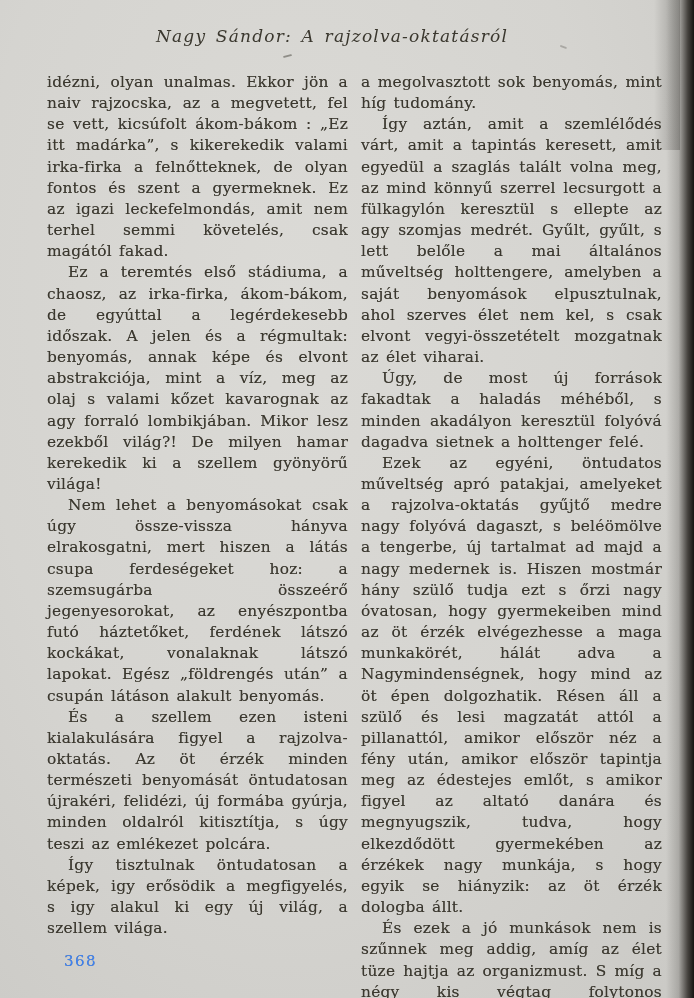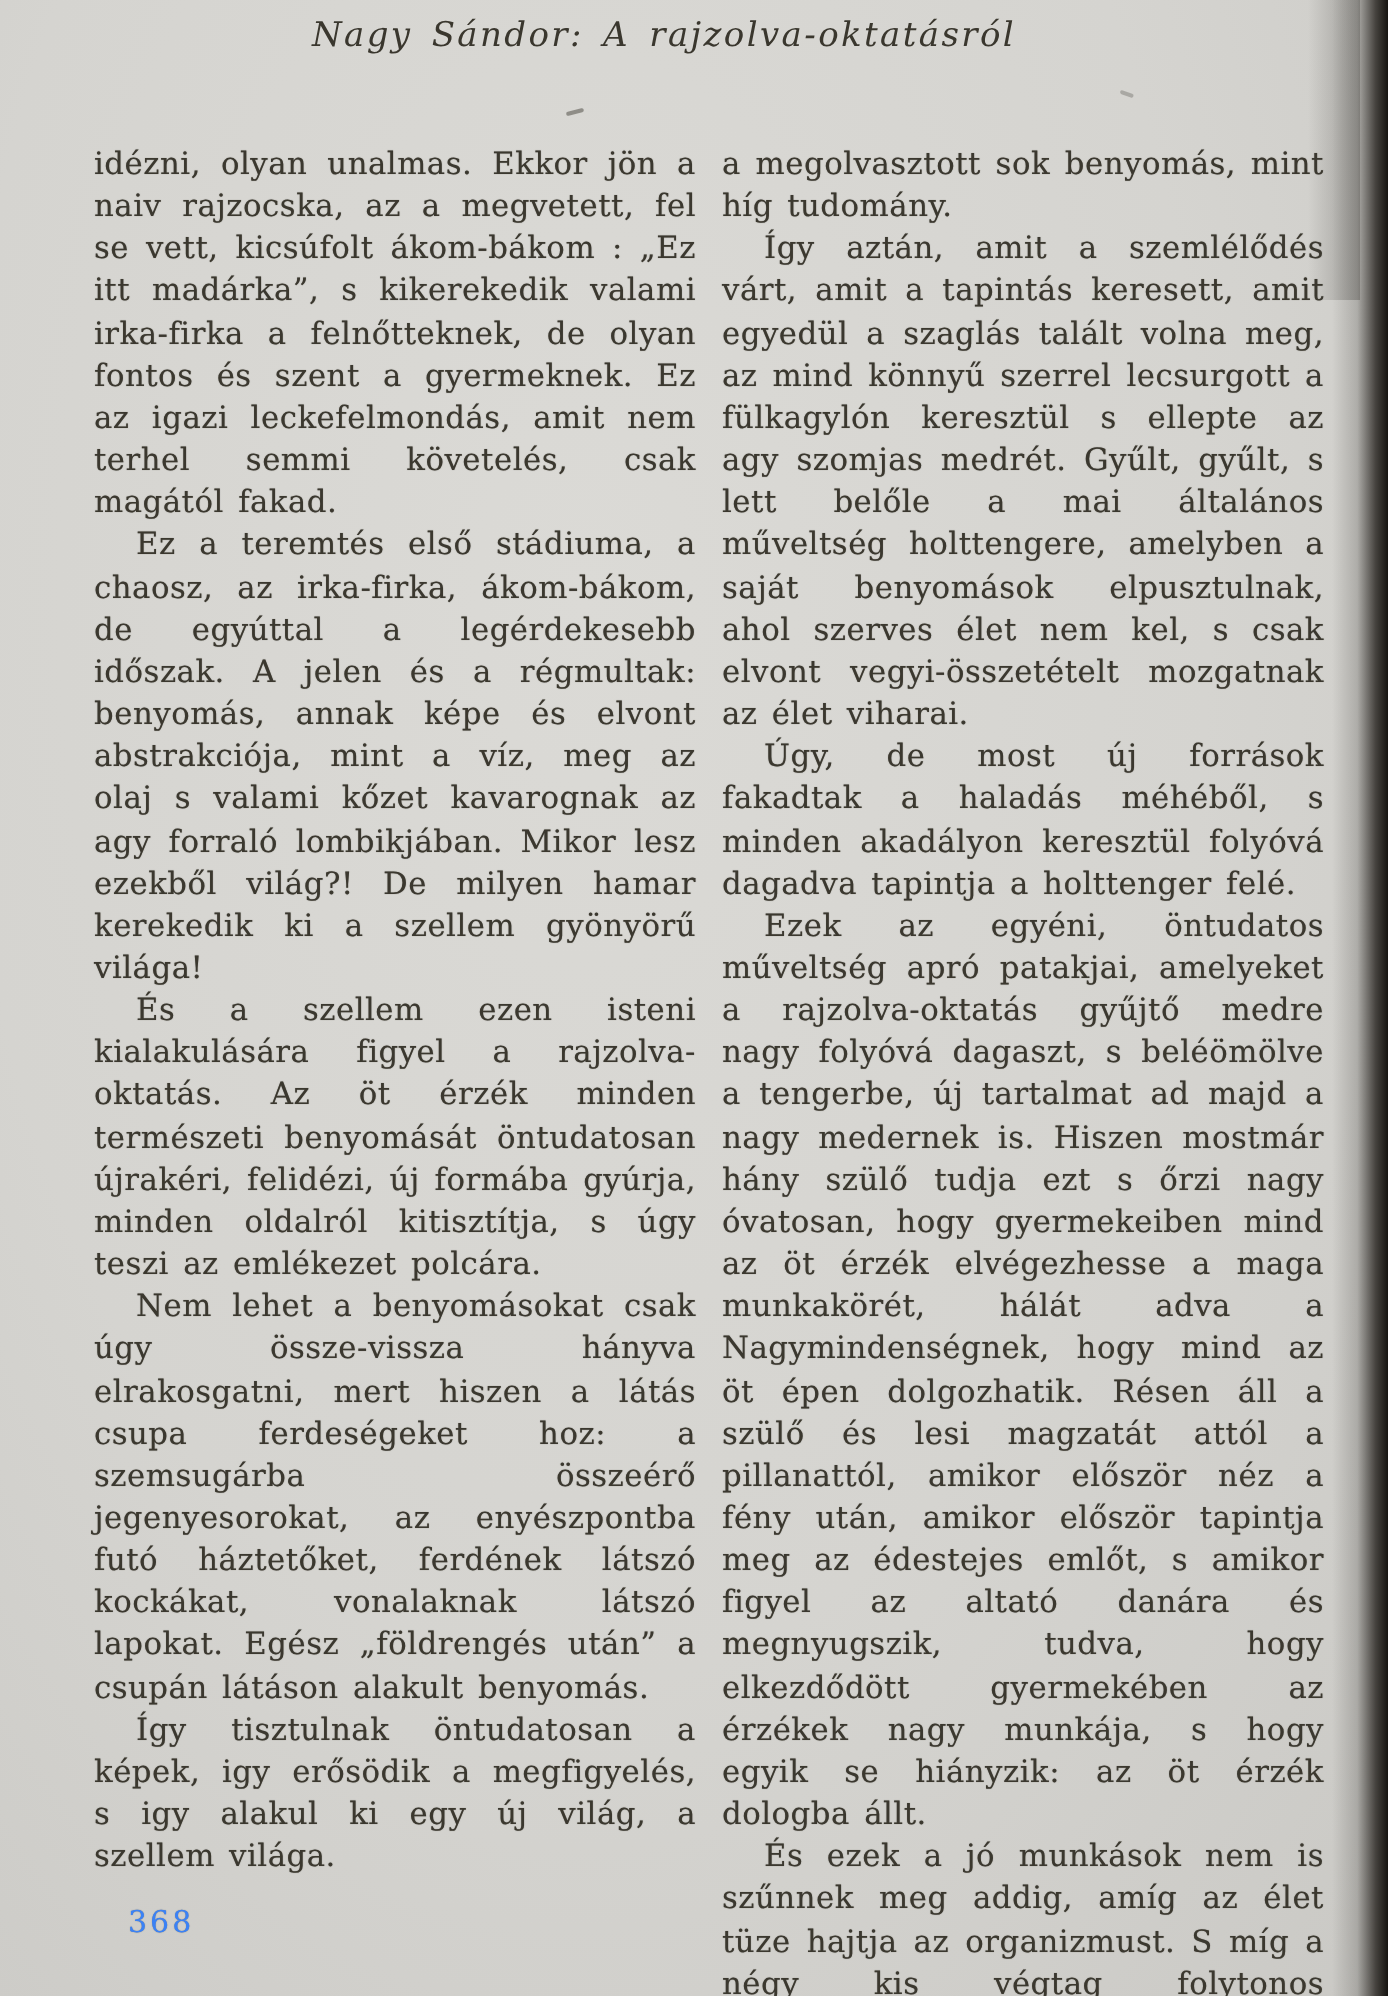--- a/index.html
+++ b/index.html
@@ -13,21 +13,21 @@
     overflow: hidden;
     background: radial-gradient(ellipse at 42% 30%, #dbdad6 0%, #d5d4d0 55%, #cac9c5 100%);
     font-family: "DejaVu Serif", "Liberation Serif", serif;
   }
   .page {
     position: absolute;
     inset: 0;
   }
   .running-head {
     position: absolute;
-    top: 8px;
+    top: 26px;
     left: 0;
     right: 30px;
     text-align: center;
     font-style: italic;
     font-size: 17px;
     letter-spacing: 1.2px;
     word-spacing: 3px;
     color: #3a372e;
   }
   .columns {
@@ -115,28 +115,28 @@
 
   <div class="running-head">Nagy Sándor: A rajzolva-oktatásról</div>
 
   <div class="speck-1"></div>
   <div class="speck-2"></div>
 
   <div class="columns">
     <div class="col">
         <p class="para noindent">idézni, olyan unalmas. Ekkor jön a naiv rajzocska, az a megvetett, fel se vett, kicsúfolt ákom-bákom : „Ez itt madárka”, s kikerekedik valami irka-firka a felnőtteknek, de olyan fontos és szent a gyermeknek. Ez az igazi leckefelmondás, amit nem terhel semmi követelés, csak magától fakad.</p>
         <p class="para">Ez a teremtés első stádiuma, a chaosz, az irka-firka, ákom-bákom, de egyúttal a legérdekesebb időszak. A jelen és a régmultak: benyomás, annak képe és elvont abstrakciója, mint a víz, meg az olaj s valami kőzet kavarognak az agy forraló lombikjában. Mikor lesz ezekből világ?! De milyen hamar kerekedik ki a szellem gyönyörű világa!</p>
+        <p class="para">Nem lehet a benyomásokat csak úgy össze-vissza hányva elrakosgatni, mert hiszen a látás csupa ferdeségeket hoz: a szemsugárba összeérő jegenyesorokat, az enyészpontba futó háztetőket, ferdének látszó kockákat, vonalaknak látszó lapokat. Egész „földrengés után” a csupán látáson alakult benyomás.</p>
         <p class="para">És a szellem ezen isteni kialakulására figyel a rajzolva-oktatás. Az öt érzék minden természeti benyomását öntudatosan újrakéri, felidézi, új formába gyúrja, minden oldalról kitisztítja, s úgy teszi az emlékezet polcára.</p>
-        <p class="para">Nem lehet a benyomásokat csak úgy össze-vissza hányva elrakosgatni, mert hiszen a látás csupa ferdeségeket hoz: a szemsugárba összeérő jegenyesorokat, az enyészpontba futó háztetőket, ferdének látszó kockákat, vonalaknak látszó lapokat. Egész „földrengés után” a csupán látáson alakult benyomás.</p>
         <p class="para">Így tisztulnak öntudatosan a képek, igy erősödik a megfigyelés, s igy alakul ki egy új világ, a szellem világa.</p>
       </div>
     <div class="col">
         <p class="para noindent">a megolvasztott sok benyomás, mint híg tudomány.</p>
         <p class="para">Így aztán, amit a szemlélődés várt, amit a tapintás keresett, amit egyedül a szaglás talált volna meg, az mind könnyű szerrel lecsurgott a fülkagylón keresztül s ellepte az agy szomjas medrét. Gyűlt, gyűlt, s lett belőle a mai általános műveltség holttengere, amelyben a saját benyomások elpusztulnak, ahol szerves élet nem kel, s csak elvont vegyi-összetételt mozgatnak az élet viharai.</p>
-        <p class="para">Úgy, de most új források fakadtak a haladás méhéből, s minden akadályon keresztül folyóvá dagadva tapintja a holttenger felé.</p>
+        <p class="para">Úgy, de most új források fakadtak a haladás méhéből, s minden akadályon keresztül folyóvá dagadva sietnek a holttenger felé.</p>
         <p class="para">Ezek az egyéni, öntudatos műveltség apró patakjai, amelyeket a rajzolva-oktatás gyűjtő medre nagy folyóvá dagaszt, s beléömölve a tengerbe, új tartalmat ad majd a nagy medernek is. Hiszen mostmár hány szülő tudja ezt s őrzi nagy óvatosan, hogy gyermekeiben mind az öt érzék elvégezhesse a maga munkakörét, hálát adva a Nagymindenségnek, hogy mind az öt épen dolgozhatik. Résen áll a szülő és lesi magzatát attól a pillanattól, amikor először néz a fény után, amikor először tapintja meg az édestejes emlőt, s amikor figyel az altató danára és megnyugszik, tudva, hogy elkezdődött gyermekében az érzékek nagy munkája, s hogy egyik se hiányzik: az öt érzék dologba állt.</p>
         <p class="para">És ezek a jó munkások nem is szűnnek meg addig, amíg az élet tüze hajtja az organizmust. S míg a négy kis végtag folytonos mozgásban tüzeli a szervezetet, addig az öt érzék fáradhatatlanul hordja a benyomásokat.</p>
       </div>
   </div>
 
   <div class="folio">368</div>
 
   <div class="edge-shadow-top-right"></div>
   <div class="edge-shadow-right"></div>
 

